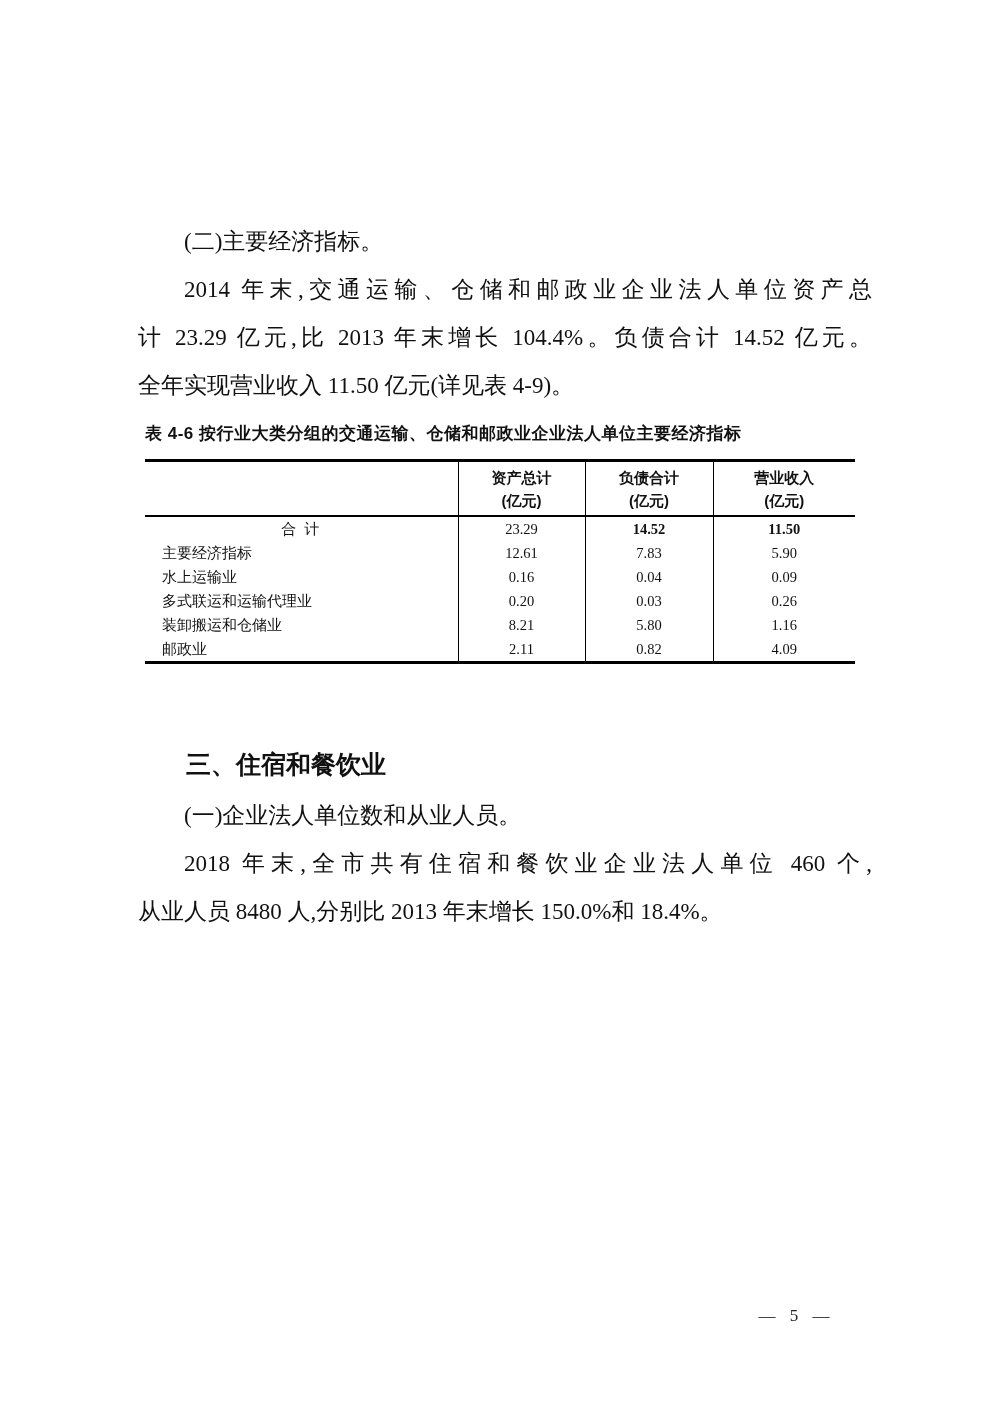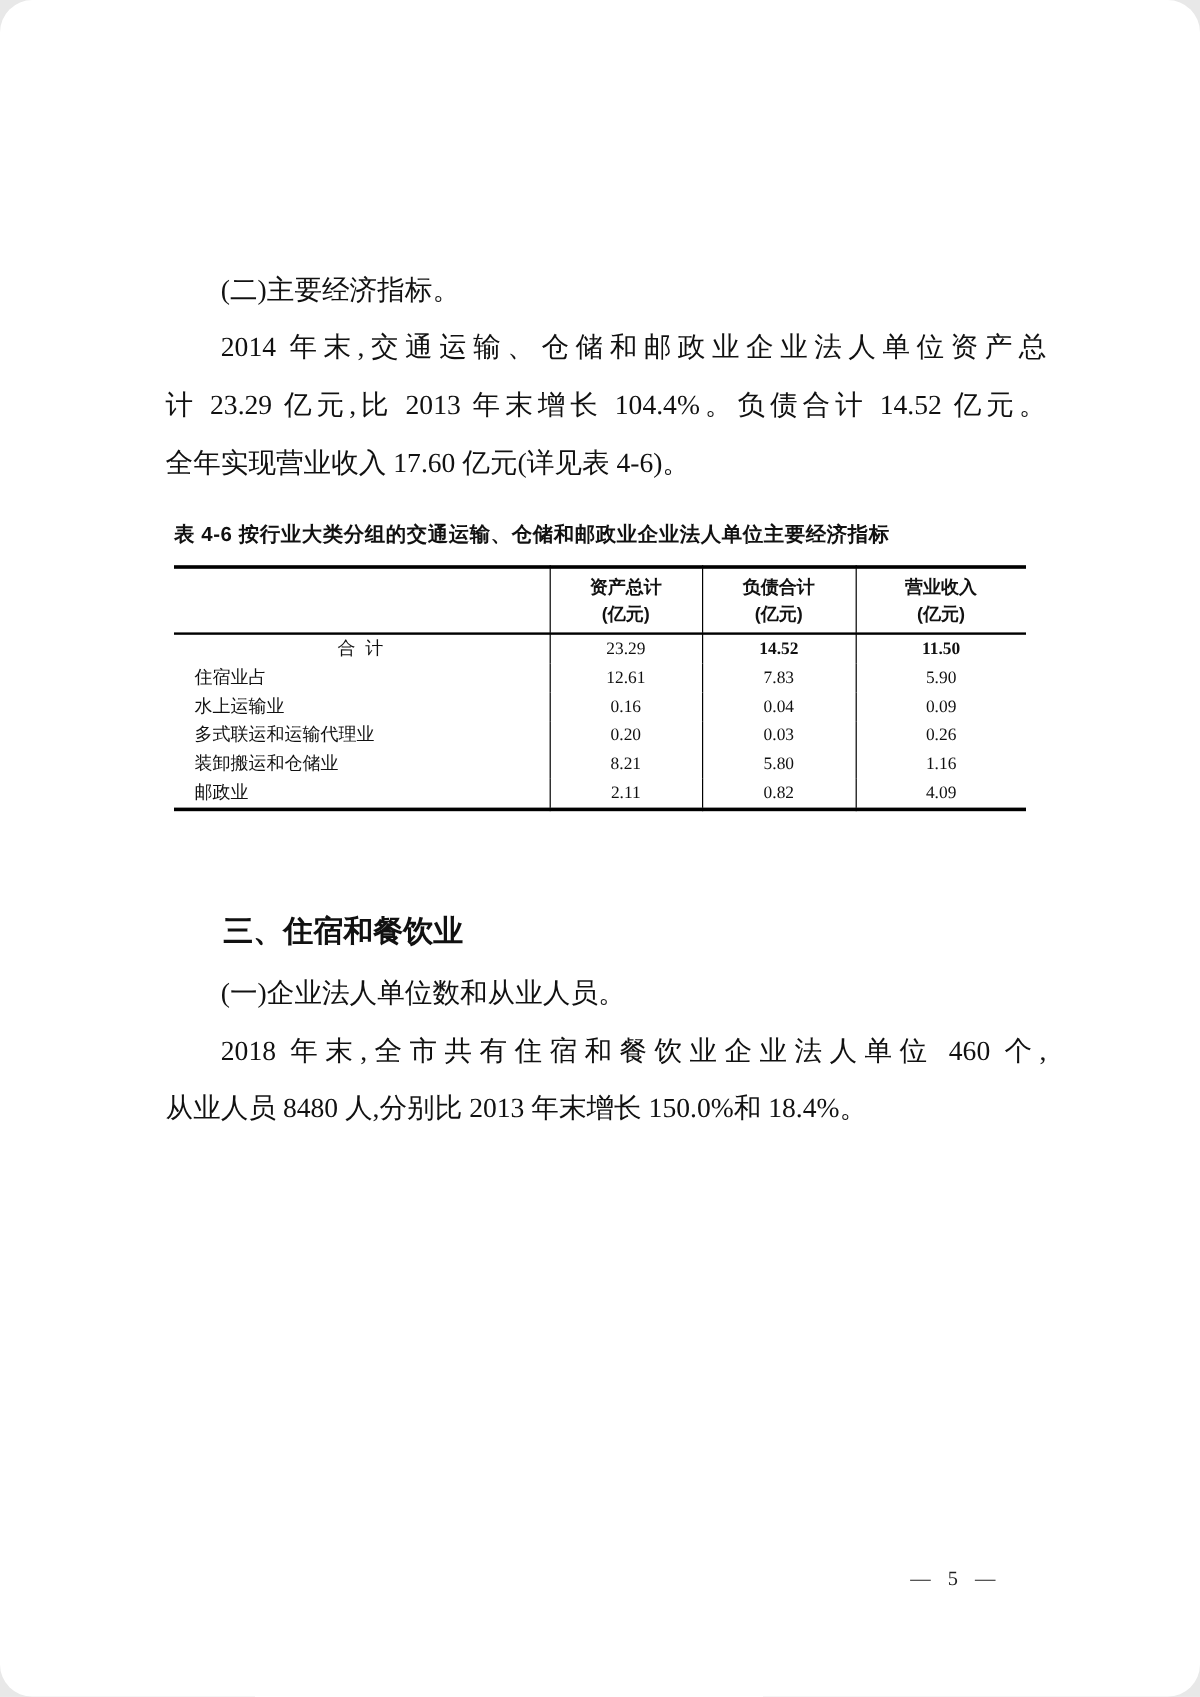--- a/index.html
+++ b/index.html
@@ -1,40 +1,39 @@
 <!DOCTYPE html>
 <html><head>
 <meta charset="utf-8">
 <style>
   html,body{margin:0;padding:0;background:#e8e8e8;}
   .page{
     position:relative;width:1000px;height:1414px;margin:0 auto;
     background:#ffffff;color:#111;
     font-family:"Liberation Serif","DejaVu Serif",serif;
     overflow:hidden;
-    border-radius:27px;
   }
   .doc{position:absolute;left:138px;top:218px;width:734px;}
   .line{
     font-size:23px;line-height:48px;text-align:justify;
     white-space:normal;
   }
   .line.full{text-align-last:justify;}
   .line.last{text-align-last:left;}
   .indent{text-indent:46px;}
   .head3{
     font-family:"Liberation Sans","DejaVu Sans",sans-serif;
     font-weight:bold;font-size:25px;line-height:32px;
     margin-top:84px;text-indent:48px;
   }
   .subhead{margin-top:12px;}
   .table-title{
     font-family:"Liberation Sans","DejaVu Sans",sans-serif;
     font-weight:bold;font-size:17px;line-height:34px;
-    margin-left:7px;margin-top:19px;letter-spacing:0.5px;
+    margin-left:7px;margin-top:7px;letter-spacing:0.5px;
   }
   table.econ{
     border-collapse:collapse;table-layout:fixed;
     width:710px;margin-left:7px;margin-top:8px;
     border-top:3px solid #000;border-bottom:3px solid #000;
   }
   table.econ col.stub{width:313px;}
   table.econ col.c1{width:127px;}
   table.econ col.c2{width:128px;}
   table.econ col.c3{width:142px;}
@@ -67,21 +66,21 @@
 <body>
 
 <div class="page">
   <div class="doc">
 
     <div class="line indent">(二)主要经济指标。</div>
 
     <div>
       <div class="line full indent">2014 年末,交通运输、仓储和邮政业企业法人单位资产总</div>
       <div class="line full">计 23.29 亿元,比 2013 年末增长 104.4%。负债合计 14.52 亿元。</div>
-      <div class="line last">全年实现营业收入 17.60 亿元(详见表 4-6)。</div>
+      <div class="line last">全年实现营业收入 11.50 亿元(详见表 4-9)。</div>
     </div>
 
     <div class="table-title">表 4-6  按行业大类分组的交通运输、仓储和邮政业企业法人单位主要经济指标</div>
 
     <table class="econ">
       <colgroup>
         <col class="stub">
           <col class="c1">
           <col class="c2">
           <col class="c3">
@@ -104,21 +103,21 @@
         </tr>
       </thead>
       <tbody>
         <tr class="total">
           <td class="lbl">合 计</td>
           <td class="num vc">23.29</td>
           <td class="num vc b">14.52</td>
           <td class="num vc b">11.50</td>
         </tr>
         <tr>
-          <td class="lbl">住宿业占</td>
+          <td class="lbl">主要经济指标</td>
           <td class="num vc">12.61</td>
           <td class="num vc">7.83</td>
           <td class="num vc">5.90</td>
         </tr>
         <tr>
           <td class="lbl">水上运输业</td>
           <td class="num vc">0.16</td>
           <td class="num vc">0.04</td>
           <td class="num vc">0.09</td>
         </tr>

